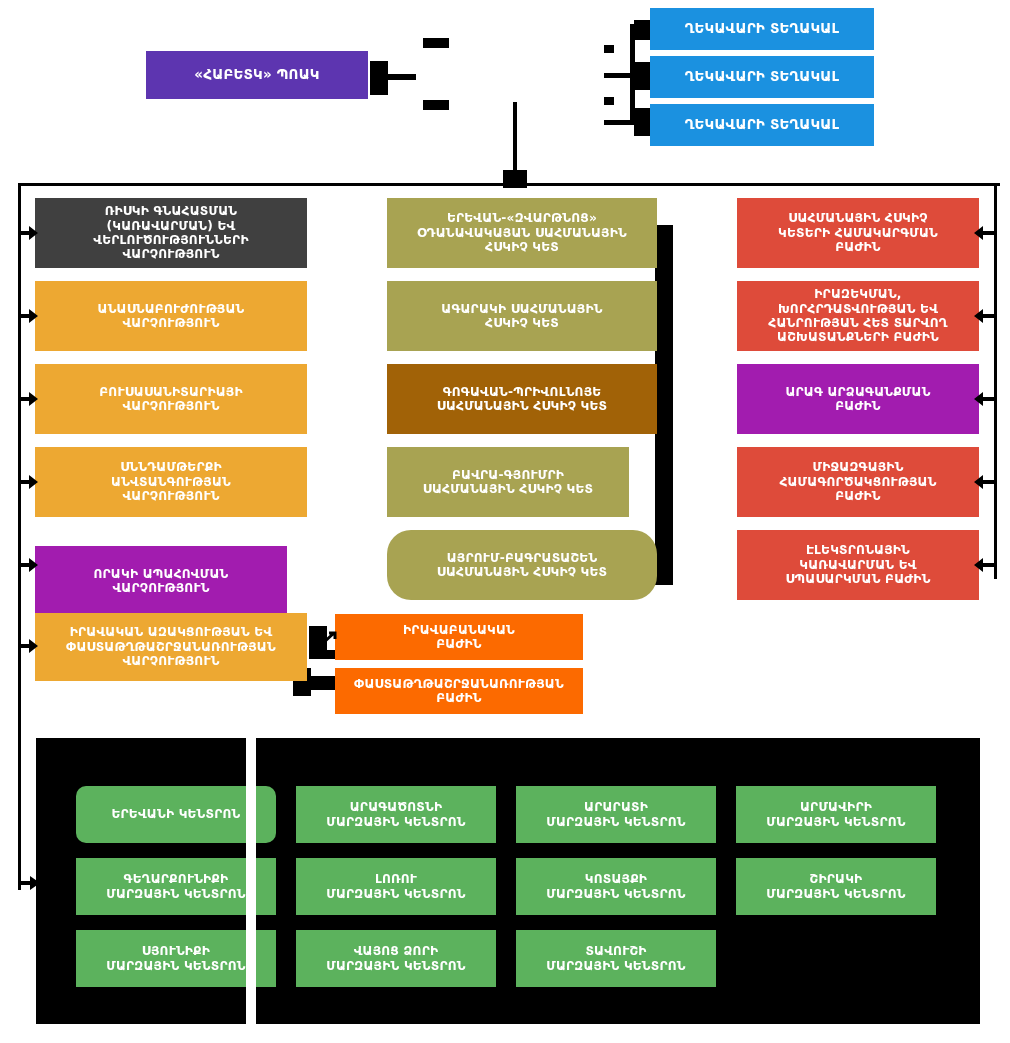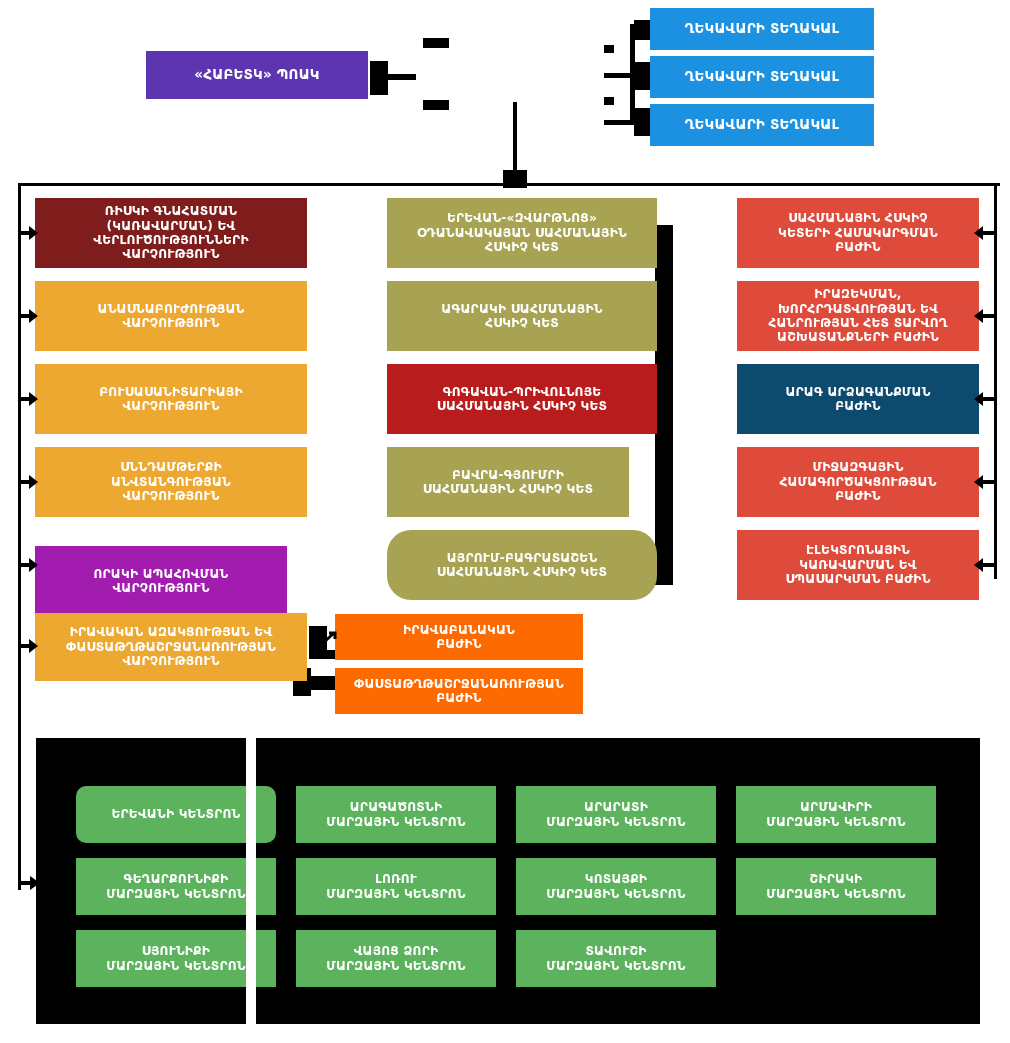--- a/index.html
+++ b/index.html
@@ -86,21 +86,21 @@
 
   <div class="connector" style="left:18px; top:183px; width:982px; height:3px;"></div>
   <div class="connector" style="left:18px; top:183px; width:3px; height:707px;"></div>
   <div class="connector" style="left:994px; top:183px; width:3px; height:396px;"></div>
 
   <div class="arrow" style="left:18px; top:224px;">
     <svg width="20" height="18" viewBox="0 0 20 18">
         <path d="M0 7 h11 v-5 l9 7 -9 7 v-5 h-11 z" fill="#000"></path>
       </svg>
   </div>
-  <div class="box" style="left:35px; top:198px; width:272px; height:70px; background:#7f1d1d; font-size:12.2px;">ՌԻՍԿԻ ԳՆԱՀԱՏՄԱՆ
+  <div class="box" style="left:35px; top:198px; width:272px; height:70px; background:#404040; font-size:12.2px;">ՌԻՍԿԻ ԳՆԱՀԱՏՄԱՆ
 (ԿԱՌԱՎԱՐՄԱՆ) ԵՎ
 ՎԵՐԼՈՒԾՈՒԹՅՈՒՆՆԵՐԻ
 ՎԱՐՉՈՒԹՅՈՒՆ</div>
 
   <div class="arrow" style="left:18px; top:307px;">
     <svg width="20" height="18" viewBox="0 0 20 18">
         <path d="M0 7 h11 v-5 l9 7 -9 7 v-5 h-11 z" fill="#000"></path>
       </svg>
   </div>
   <div class="box" style="left:35px; top:281px; width:272px; height:70px; background:#EDA832; font-size:12.2px;">ԱՆԱՍՆԱԲՈՒԺՈՒԹՅԱՆ
@@ -155,21 +155,21 @@
   <div class="box" style="left:335px; top:668px; width:248px; height:46px; background:#FC6A00; font-size:12.2px;">ՓԱՍՏԱԹՂԹԱՇՐՋԱՆԱՌՈՒԹՅԱՆ
 ԲԱԺԻՆ</div>
 
   <div class="connector" style="left:655px; top:225px; width:18px; height:360px;"></div>
 
   <div class="box" style="left:387px; top:198px; width:270px; height:70px; background:#A8A352; font-size:12.2px;">ԵՐԵՎԱՆ-«ԶՎԱՐԹՆՈՑ»
 ՕԴԱՆԱՎԱԿԱՅԱՆ ՍԱՀՄԱՆԱՅԻՆ
 ՀՍԿԻՉ ԿԵՏ</div>
   <div class="box" style="left:387px; top:281px; width:270px; height:70px; background:#A8A352; font-size:12.2px;">ԱԳԱՐԱԿԻ ՍԱՀՄԱՆԱՅԻՆ
 ՀՍԿԻՉ ԿԵՏ</div>
-  <div class="box" style="left:387px; top:364px; width:270px; height:70px; background:#b91c1c; font-size:12.2px;">ԳՈԳԱՎԱՆ-ՊՐԻՎՈԼՆՈՅԵ
+  <div class="box" style="left:387px; top:364px; width:270px; height:70px; background:#a16207; font-size:12.2px;">ԳՈԳԱՎԱՆ-ՊՐԻՎՈԼՆՈՅԵ
 ՍԱՀՄԱՆԱՅԻՆ ՀՍԿԻՉ ԿԵՏ</div>
   <div class="box" style="left:387px; top:447px; width:242px; height:70px; background:#A8A352; font-size:12.2px;">ԲԱՎՐԱ-ԳՅՈՒՄՐԻ
 ՍԱՀՄԱՆԱՅԻՆ ՀՍԿԻՉ ԿԵՏ</div>
   <div class="box" style="left:387px; top:530px; width:270px; height:70px; background:#A8A352; font-size:12.2px;border-radius:24px;">ԱՅՐՈՒՄ-ԲԱԳՐԱՏԱՇԵՆ
 ՍԱՀՄԱՆԱՅԻՆ ՀՍԿԻՉ ԿԵՏ</div>
 
   <div class="arrow" style="left:972px; top:224px;">
     <svg width="22" height="18" viewBox="0 0 22 18">
         <path d="M22 7 h-11 v-5 l-9 7 9 7 v-5 h11 z" fill="#000"></path>
       </svg>
@@ -186,21 +186,21 @@
   <div class="box" style="left:737px; top:281px; width:242px; height:70px; background:#DE4B3A; font-size:12.2px;">ԻՐԱԶԵԿՄԱՆ,
 ԽՈՐՀՐԴԱՏՎՈՒԹՅԱՆ ԵՎ
 ՀԱՆՐՈՒԹՅԱՆ ՀԵՏ ՏԱՐՎՈՂ
 ԱՇԽԱՏԱՆՔՆԵՐԻ  ԲԱԺԻՆ</div>
 
   <div class="arrow" style="left:972px; top:390px;">
     <svg width="22" height="18" viewBox="0 0 22 18">
         <path d="M22 7 h-11 v-5 l-9 7 9 7 v-5 h11 z" fill="#000"></path>
       </svg>
   </div>
-  <div class="box" style="left:737px; top:364px; width:242px; height:70px; background:#0c4a6e; font-size:12.2px;">ԱՐԱԳ ԱՐՁԱԳԱՆՔՄԱՆ
+  <div class="box" style="left:737px; top:364px; width:242px; height:70px; background:#a21caf; font-size:12.2px;">ԱՐԱԳ ԱՐՁԱԳԱՆՔՄԱՆ
 ԲԱԺԻՆ</div>
 
   <div class="arrow" style="left:972px; top:473px;">
     <svg width="22" height="18" viewBox="0 0 22 18">
         <path d="M22 7 h-11 v-5 l-9 7 9 7 v-5 h11 z" fill="#000"></path>
       </svg>
   </div>
   <div class="box" style="left:737px; top:447px; width:242px; height:70px; background:#DE4B3A; font-size:12.2px;">ՄԻՋԱԶԳԱՅԻՆ
 ՀԱՄԱԳՈՐԾԱԿՑՈՒԹՅԱՆ
 ԲԱԺԻՆ</div>

